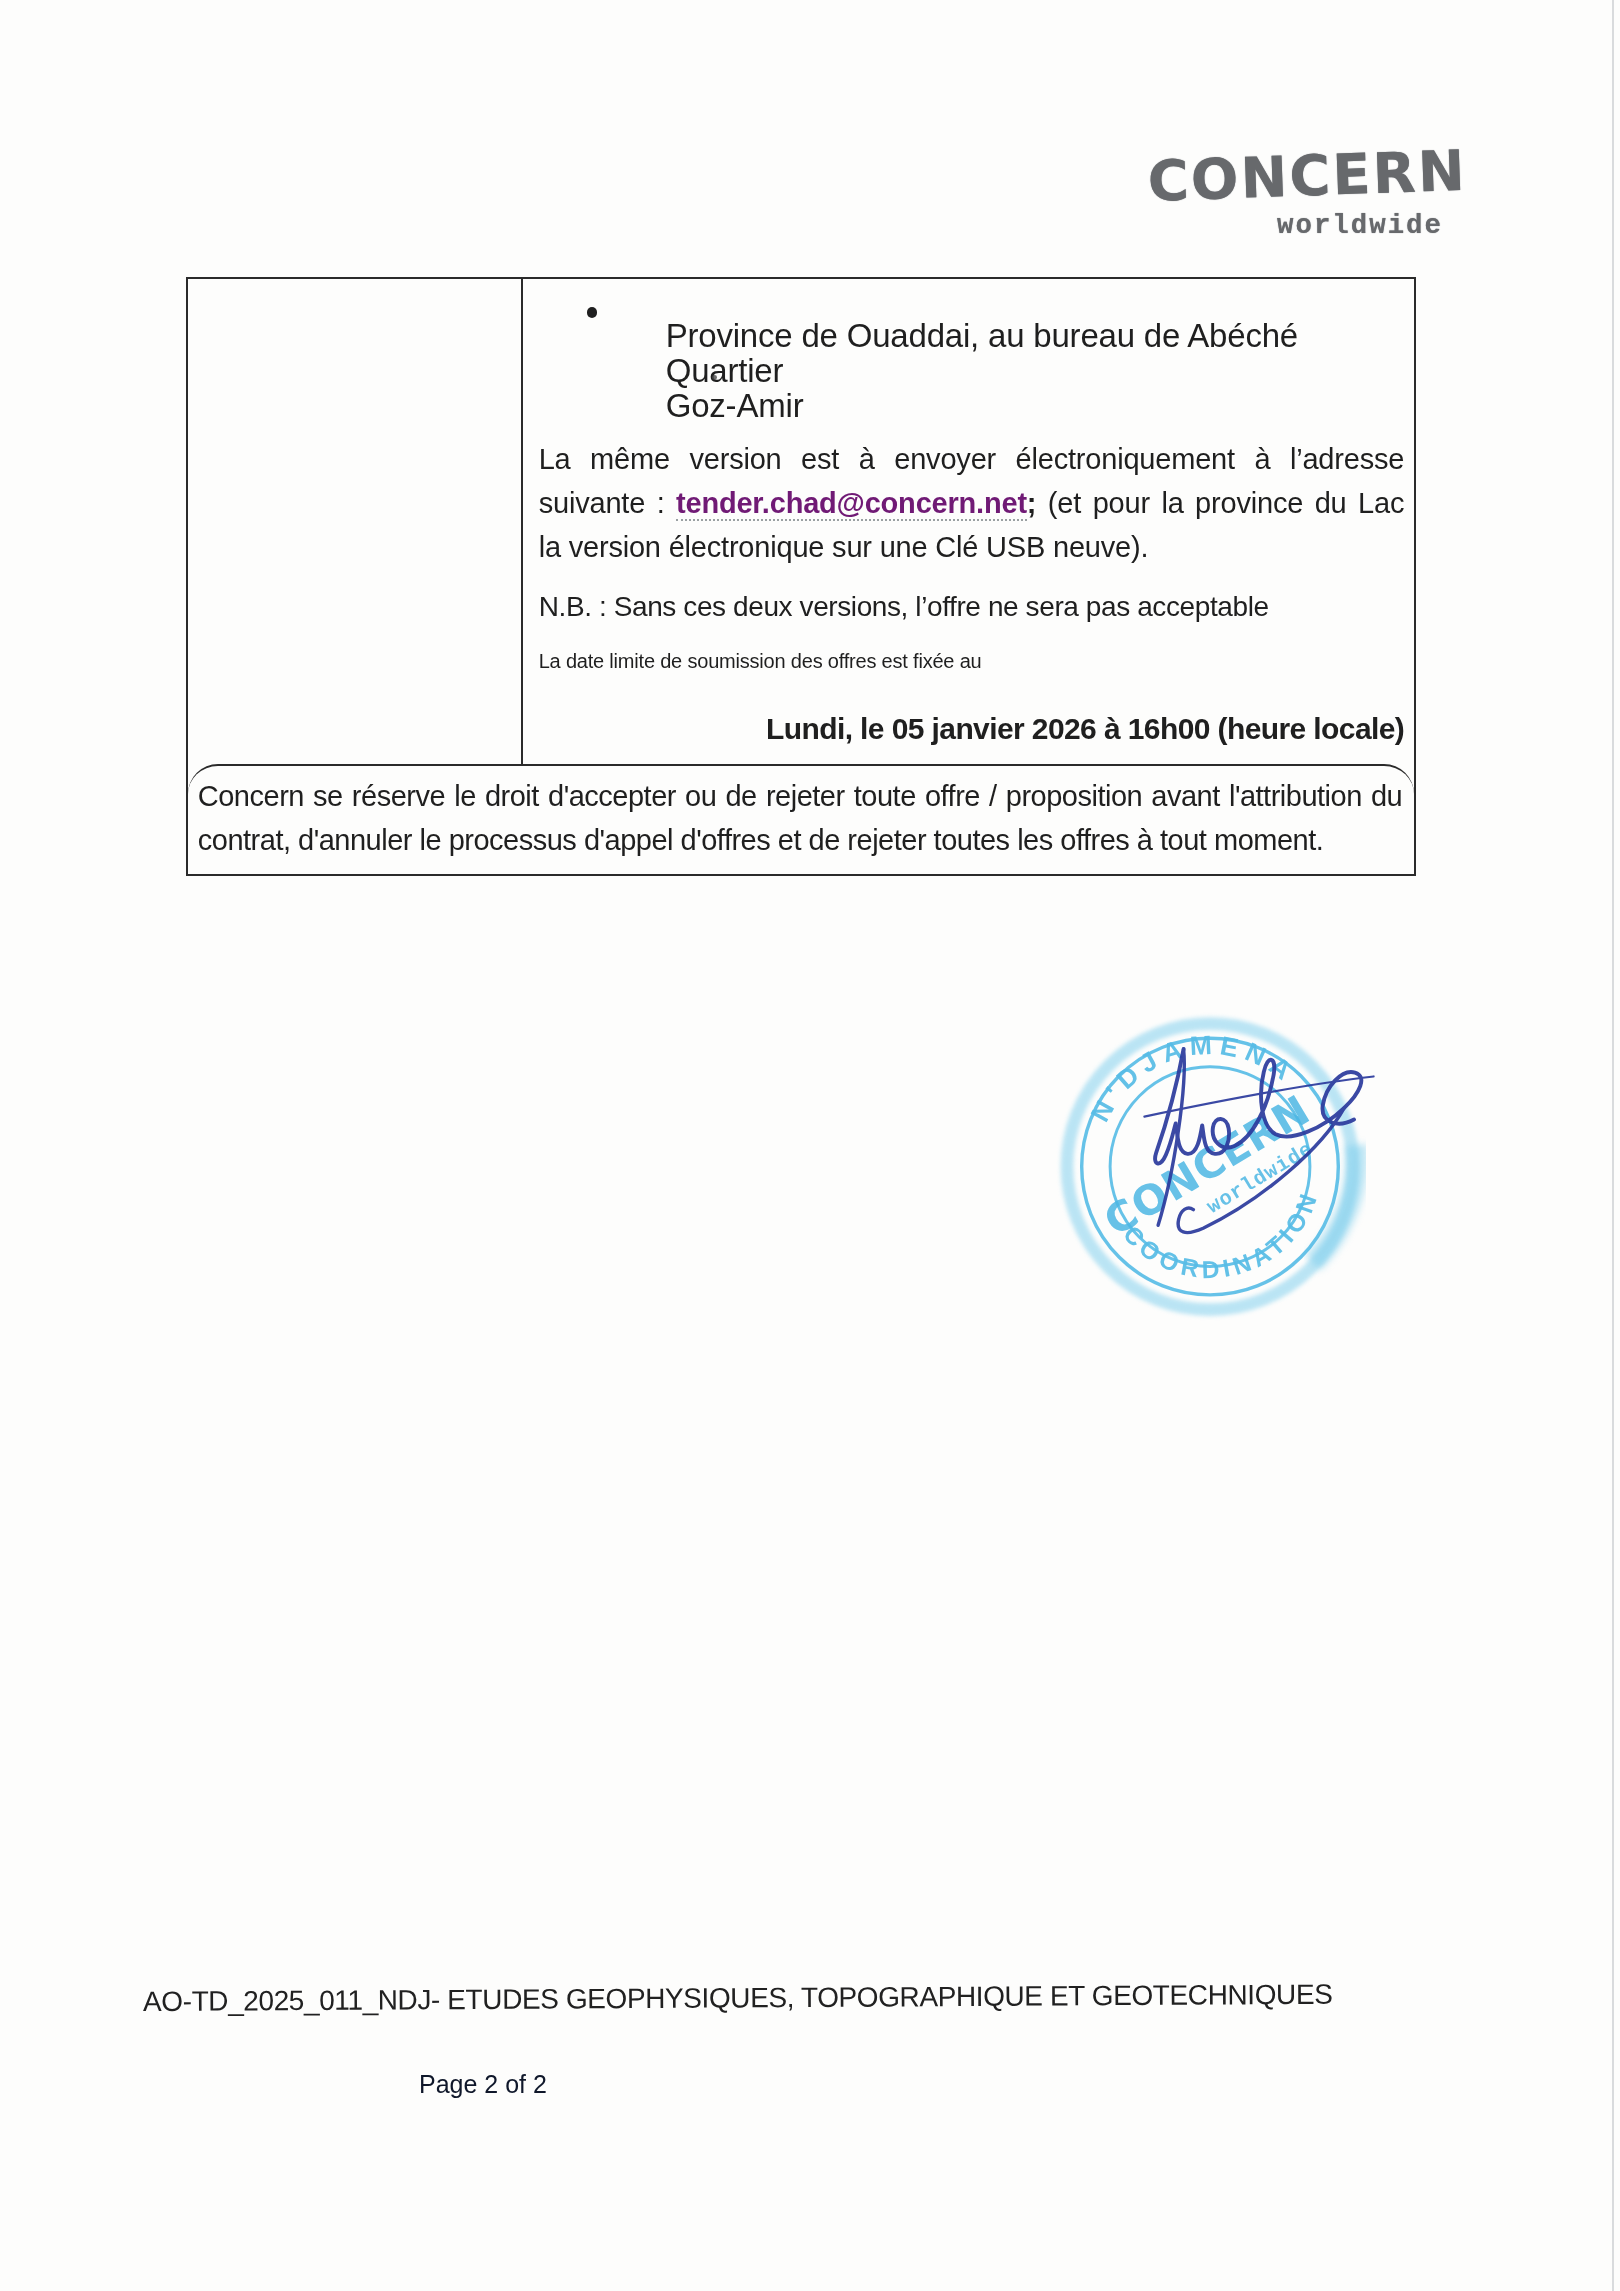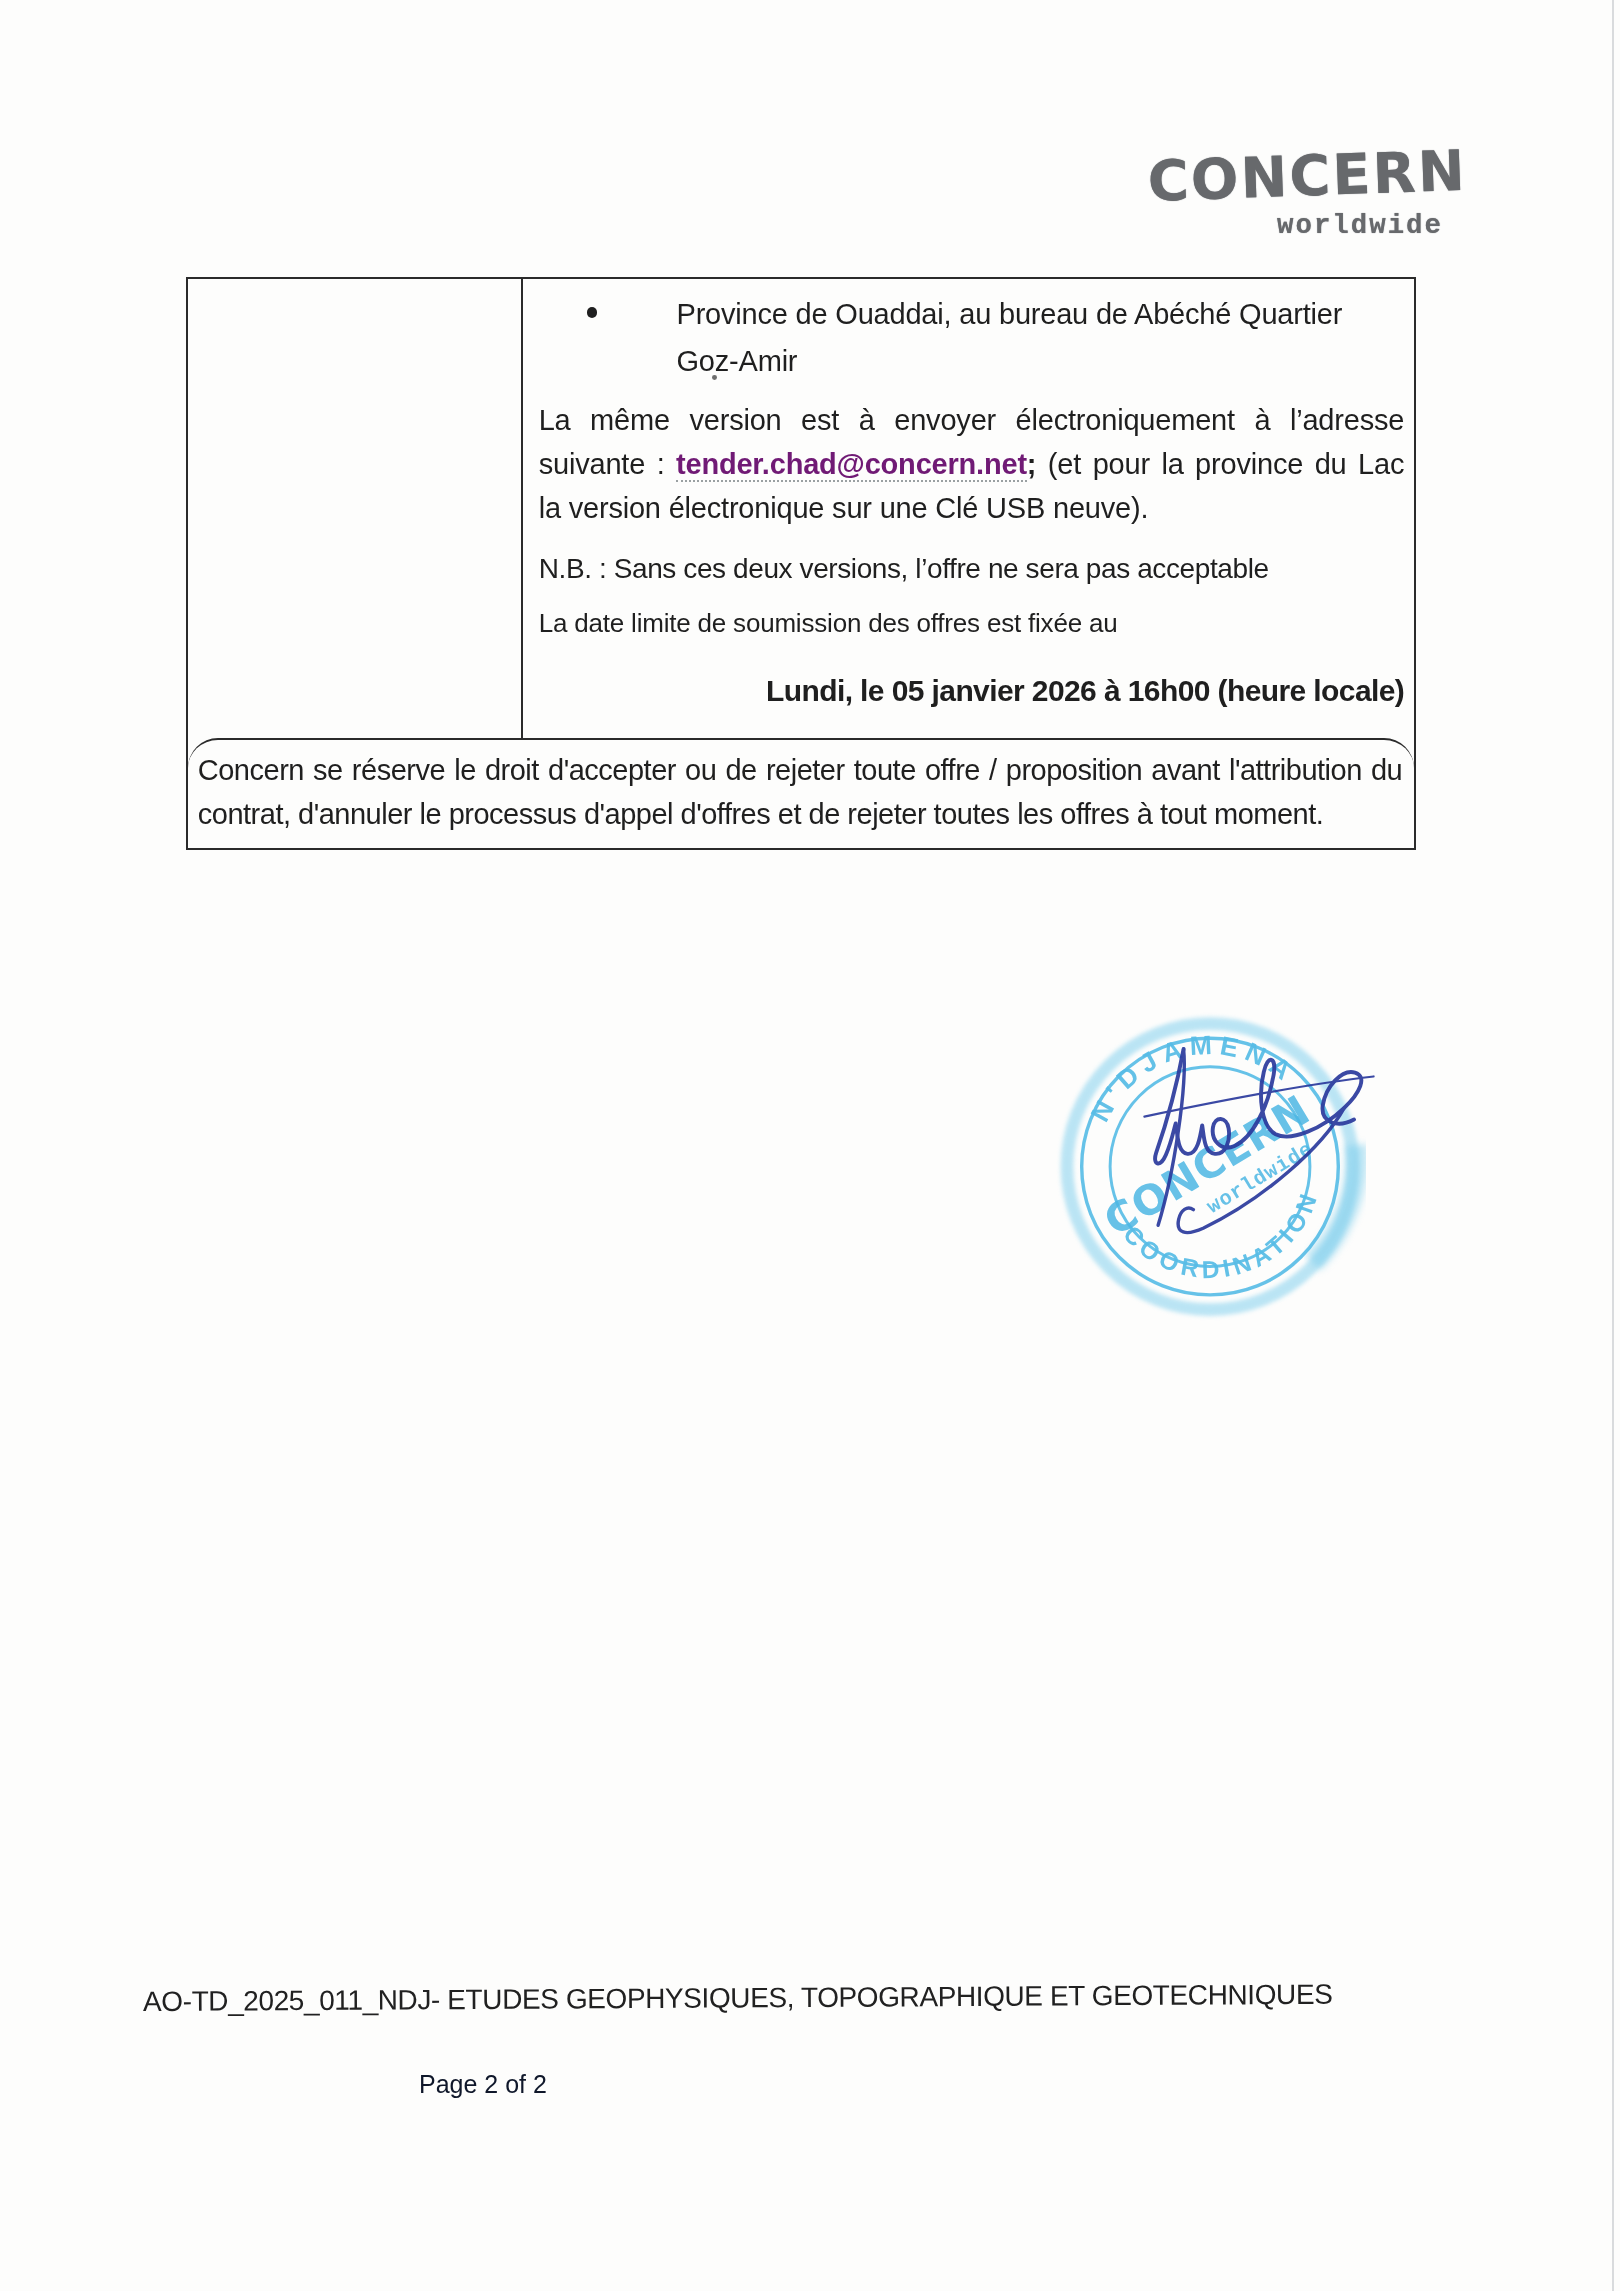--- a/index.html
+++ b/index.html
@@ -26,32 +26,32 @@
   
   .doc-table{
     position:absolute;left:186px;top:277px;width:1230px;
     border:2.9px solid #2b2b2b;box-sizing:border-box;background:#fdfdfc;
   }
   .row1{display:flex;}
   .cell-left{width:333px;border-right:2.9px solid #2b2b2b;flex:none;}
   .cell-right{flex:1;padding:7.8px 9.8px 13.7px 15.7px;min-height:459px;box-sizing:border-box;}
   .row2{border-top:2.9px solid #2b2b2b;padding:7.8px 11.8px 11.8px 9.8px;border-radius:30px;}
   
-  .bullet{display:flex;margin:3.9px 0 2px 48px;line-height:47px;font-size:29px;}
+  .bullet{display:flex;margin:3.9px 0 2px 48px;line-height:35px;font-size:33px;flex-direction:column;}
   .bullet-dot{width:10.8px;height:10.8px;border-radius:50%;background:#1f1f1f;margin-top:16.7px;flex:none;}
   .bullet-text{margin-left:79px;white-space:pre-line;letter-spacing:-0.2px;}
   
   .para{font-size:29px;line-height:44px;text-align:justify;margin:13.7px 0 0;letter-spacing:-0.2px;}
   .email-link{
     color:#701a75;font-weight:700;text-decoration:none;
     border-bottom:2px dotted #9aa0a2;letter-spacing:-0.2px;
   }
   .semi-bold{font-weight:700;}
   .nb-line{font-weight:400;font-size:28px;line-height:41px;margin:17.6px 0 0;letter-spacing:-0.4px;}
-  .deadline-intro{font-size:26px;line-height:44px;margin:11.8px 0 0;letter-spacing:-0.2px;}
+  .deadline-intro{font-size:20px;line-height:44px;margin:11.8px 0 0;letter-spacing:-0.2px;}
   .deadline-line{
     font-weight:700;font-size:30px;line-height:43px;margin:24px 0 0;
     text-align:right;letter-spacing:-0.6px;
   }
   .r2p{font-size:29px;line-height:44px;text-align:justify;margin:0;letter-spacing:-0.5px;}
   .r2p.second{margin-top:15.7px;}
   
   .stamp{position:absolute;left:1019px;top:998px;width:431px;height:392px;}
   
   .footer-ref{

